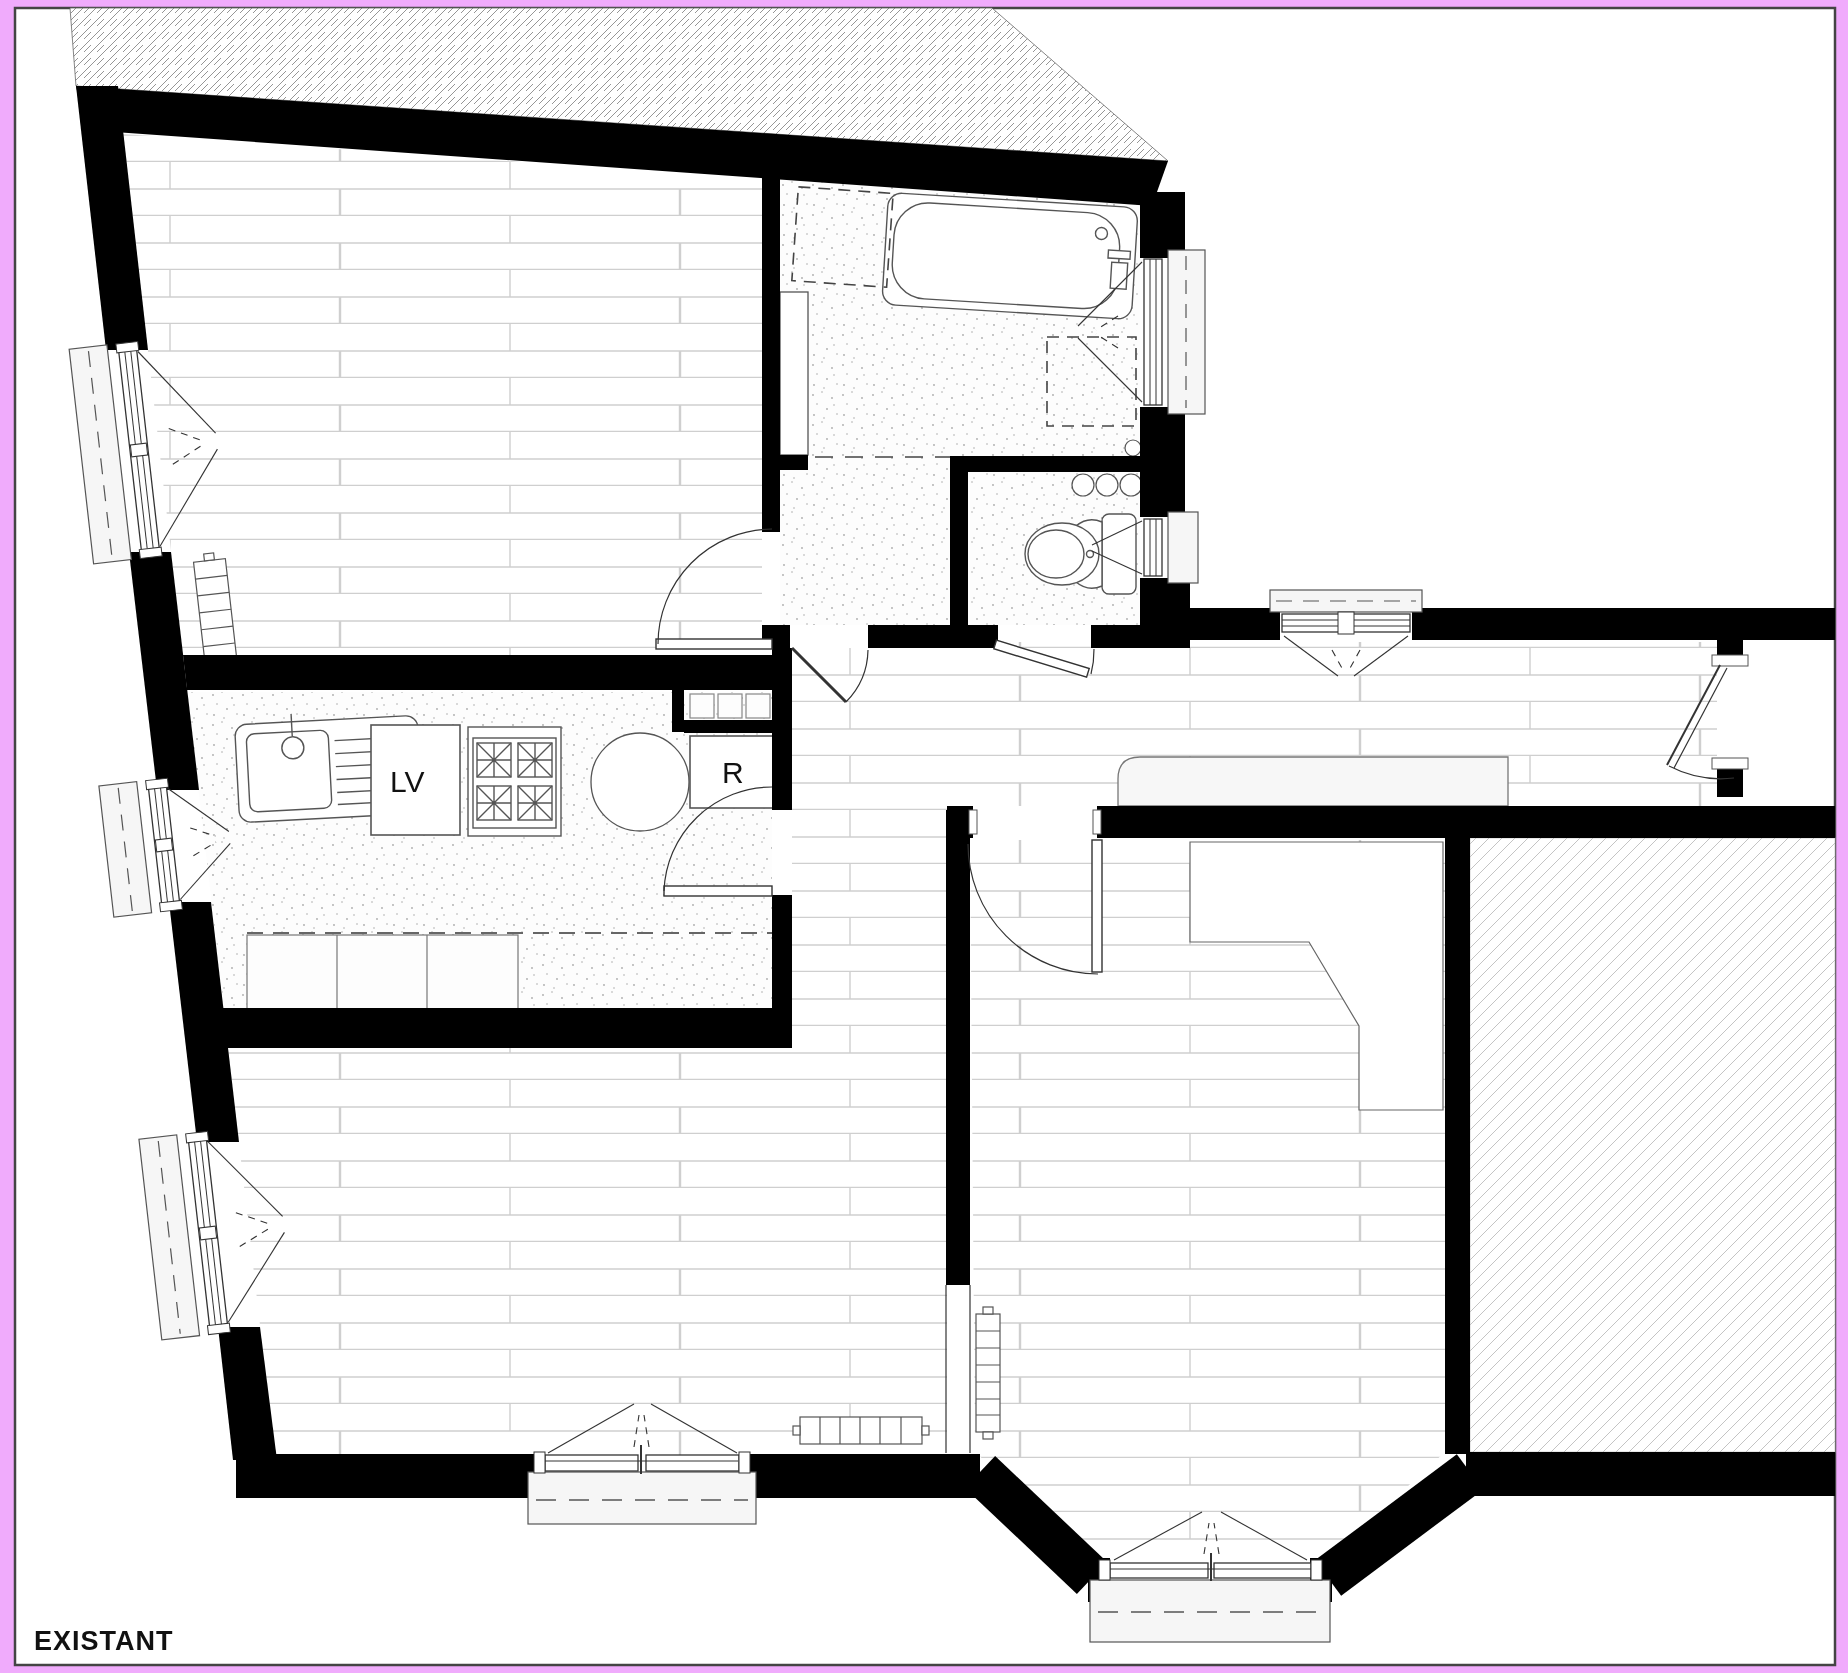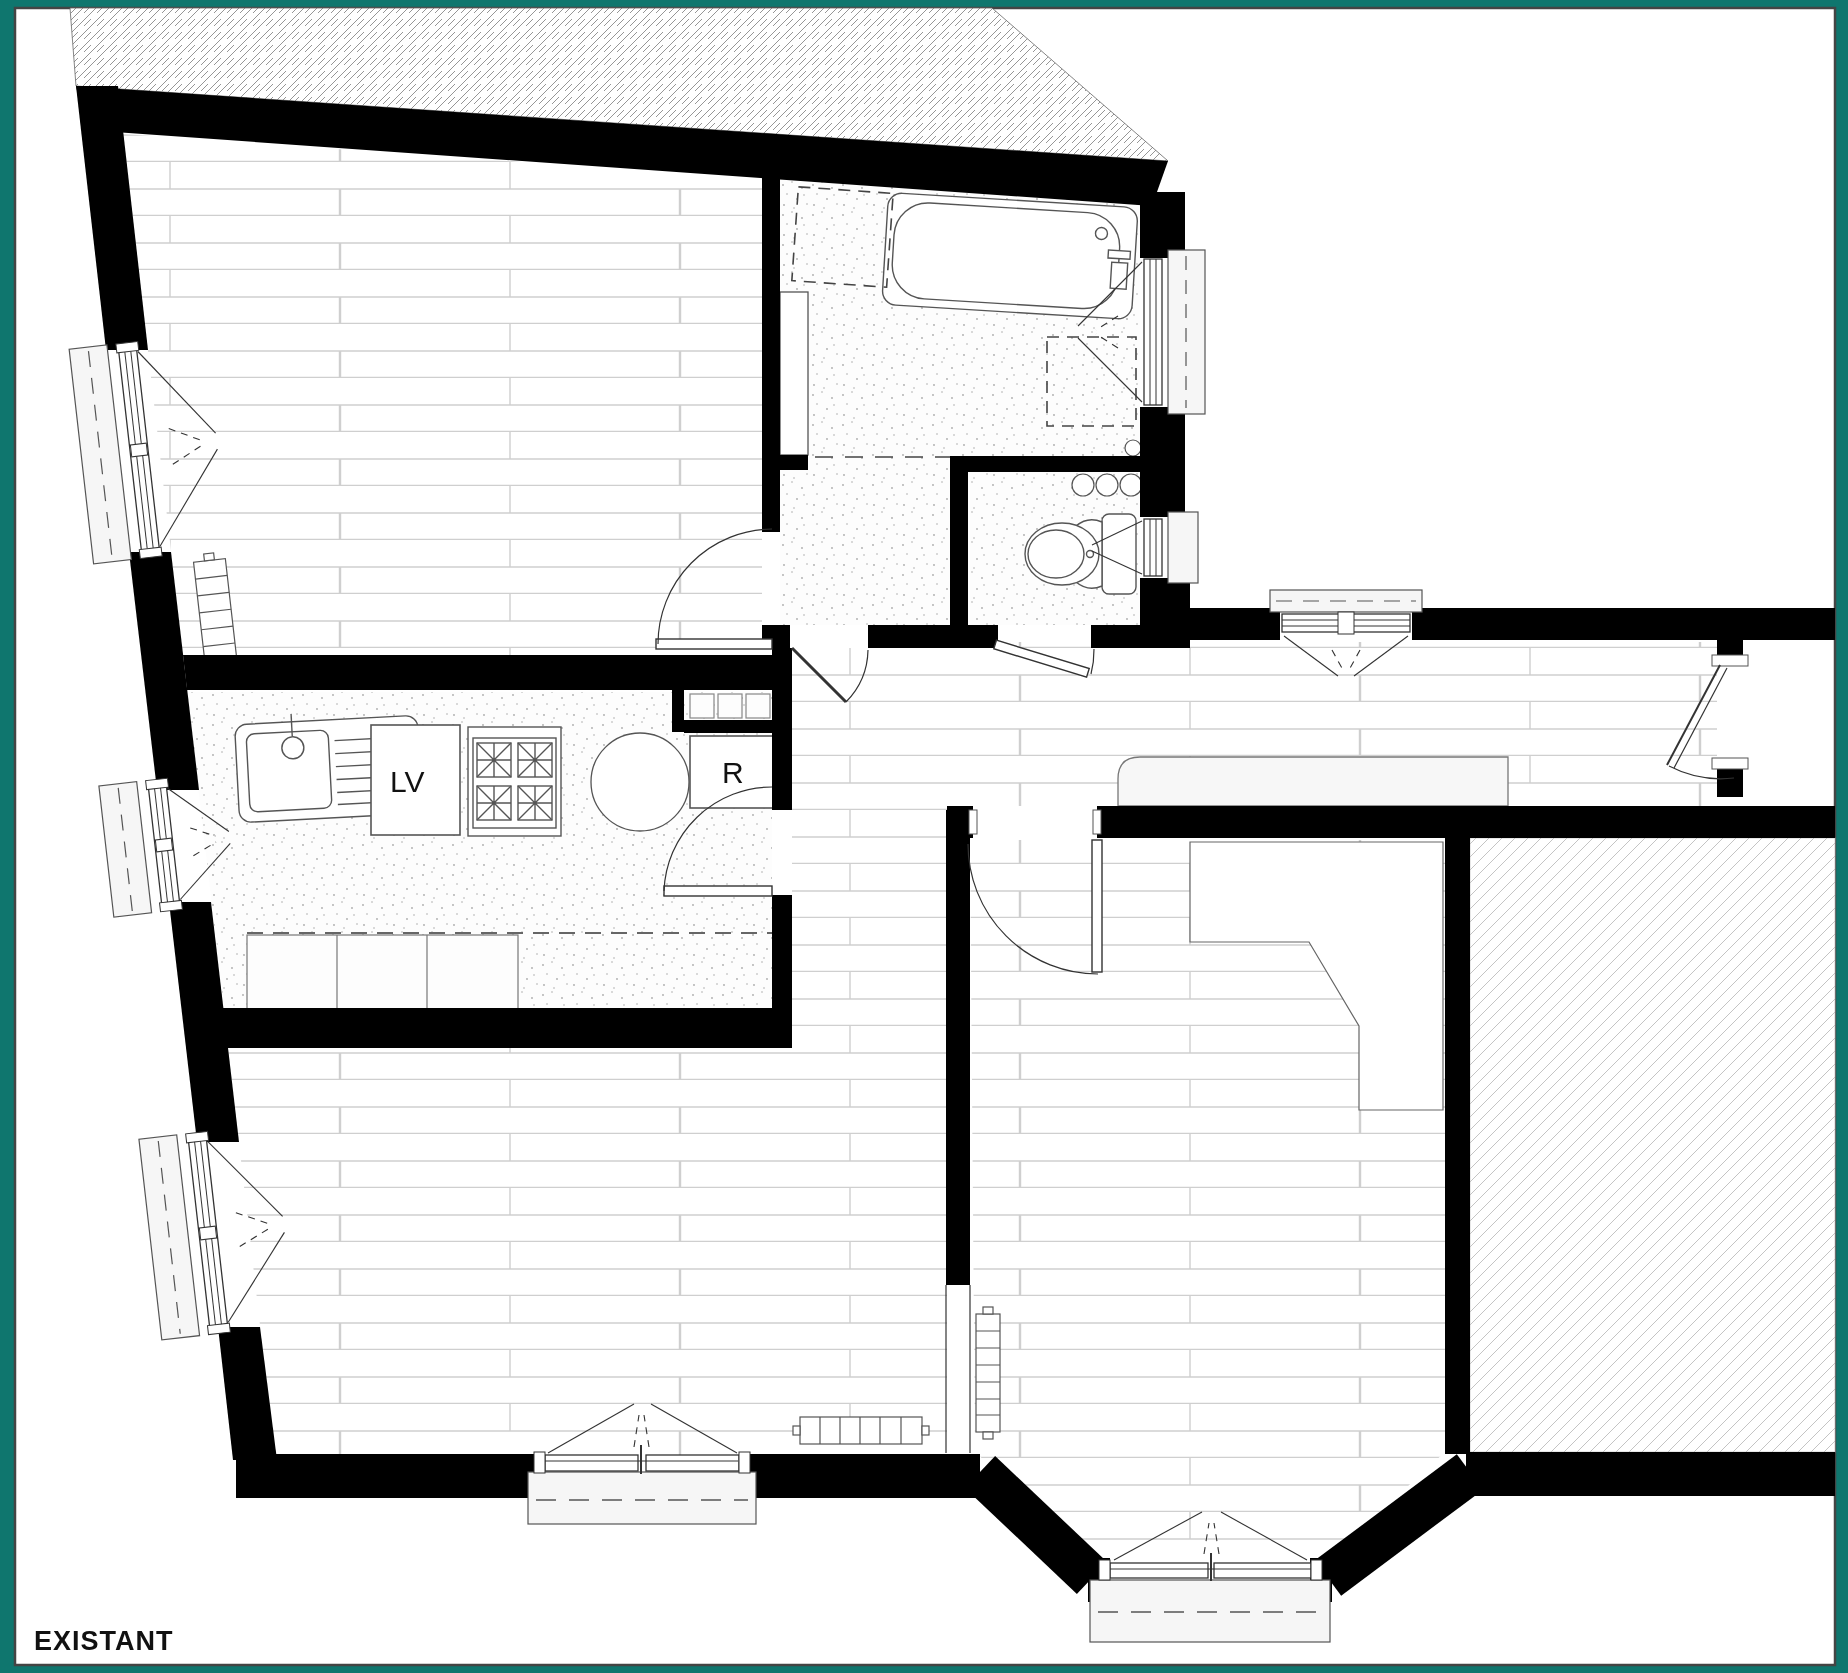--- a/index.html
+++ b/index.html
@@ -1,16 +1,16 @@
 <!DOCTYPE html>
 <html><head>
 <meta charset="utf-8">
 <style>
   html,body{margin:0;padding:0;background:#ffffff;}
-  .page{width:1848px;height:1673px;position:relative;background:#0f766e;
+  .page{width:1848px;height:1673px;position:relative;background:#f0abfc;
         font-family:"Liberation Sans", sans-serif;}
   svg{display:block}
   text{font-family:"Liberation Sans", sans-serif;}
   .plan-title{font-weight:bold;font-size:27px;letter-spacing:1px;fill:#111;}
   .fixture-label{font-size:30px;fill:#111;}
 </style>
 </head>
 <body>
 
 <div class="page">

